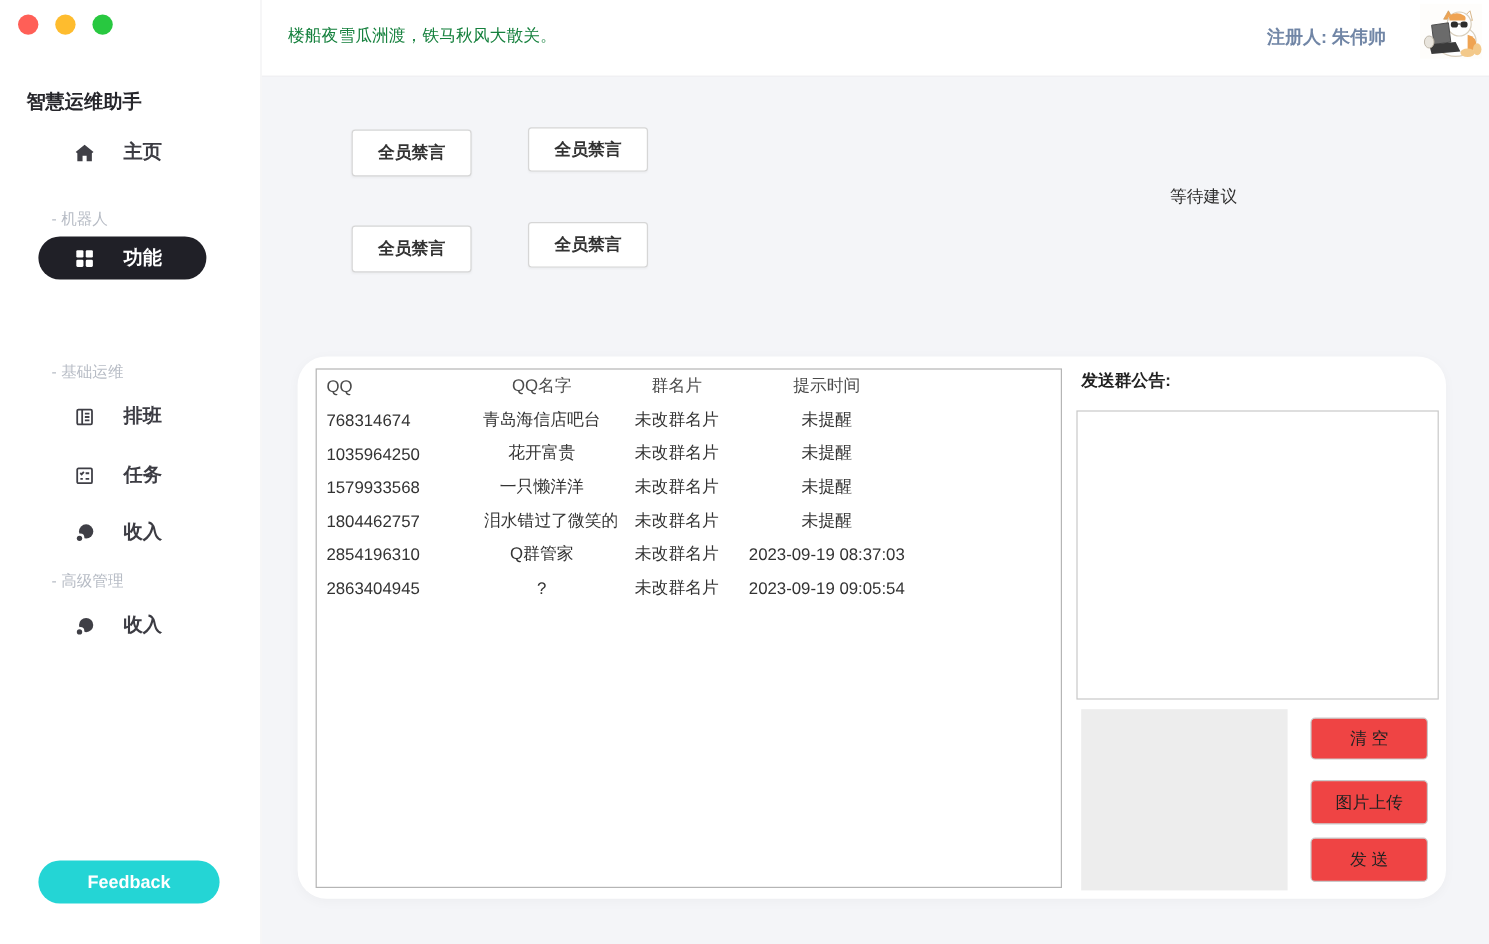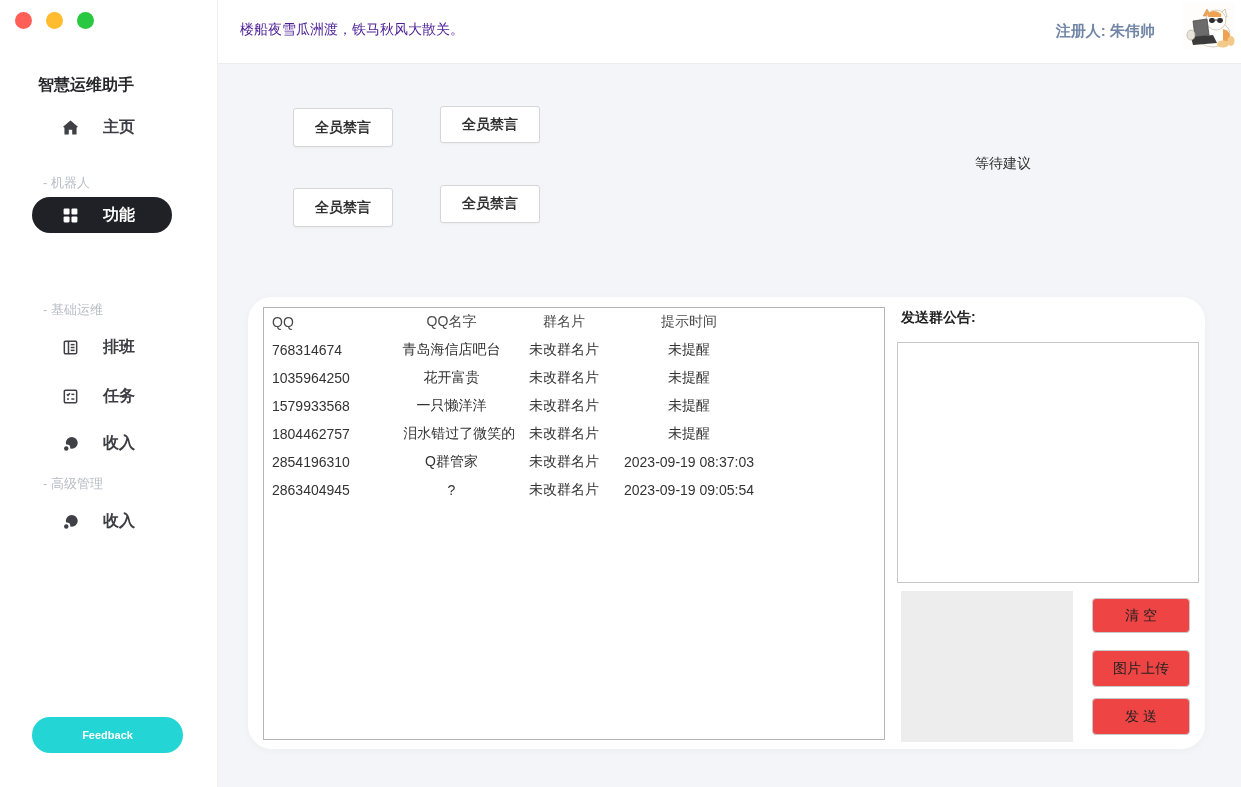--- a/index.html
+++ b/index.html
@@ -5,33 +5,33 @@
   * { margin:0; padding:0; box-sizing:border-box; }
   html,body { width:1241px; height:787px; overflow:hidden; }
   body { font-family:"Liberation Sans", sans-serif; background:#fff; position:relative; }
 
   
   .sidebar { position:absolute; left:0; top:0; width:218px; height:787px; background:#fff; border-right:1px solid #f0f0f2; z-index:2; }
   .traffic { position:absolute; top:12px; width:17px; height:17px; border-radius:50%; cursor:pointer; }
   .t-red   { left:15px;  background:#ff5f57; }
   .t-yel   { left:46px;  background:#febc2e; }
   .t-grn   { left:77px;  background:#28c840; }
-  .side-title { position:absolute; left:38px; top:75px; font-size:16px; font-weight:bold; color:#26262b; }
+  .side-title { position:absolute; left:22px; top:75px; font-size:16px; font-weight:bold; color:#26262b; }
   .nav-item { position:absolute; left:0; width:218px; height:30px; display:flex; align-items:center; cursor:pointer; }
   .nav-item .ni-icon { margin-left:62px; width:17px; height:17px; display:inline-flex; }
   .nav-item .ni-label { margin-left:24px; font-size:16px; font-weight:600; color:#3c3c43; }
   .nav-section { position:absolute; left:43px; font-size:13px; color:#b7bcc5; }
   .nav-pill { position:absolute; left:32px; top:197px; width:140px; height:36px; border-radius:18px; background:#202027; display:flex; align-items:center; cursor:pointer; }
   .nav-pill .ni-icon { margin-left:30px; width:17px; height:17px; display:inline-flex; }
   .nav-pill .ni-label { margin-left:24px; font-size:16px; font-weight:600; color:#ffffff; }
-  .feedback-btn { position:absolute; left:32px; top:717px; width:151px; height:36px; border-radius:18px; background:#24d5d5; border:none; color:#fff; font-size:11px; font-weight:bold; font-family:"Liberation Sans",sans-serif; cursor:pointer; }
+  .feedback-btn { position:absolute; left:32px; top:717px; width:151px; height:36px; border-radius:18px; background:#24d5d5; border:none; color:#fff; font-size:15px; font-weight:bold; font-family:"Liberation Sans",sans-serif; cursor:pointer; }
 
   
   .topbar { position:absolute; left:218px; top:0; width:1023px; height:64px; background:#fff; border-bottom:1px solid #ededf0; z-index:1; }
-  .motto { position:absolute; left:22px; top:21px; font-size:14px; color:#4c1d95; }
+  .motto { position:absolute; left:22px; top:21px; font-size:14px; color:#15803d; }
   .register { position:absolute; right:86px; top:22px; font-size:15px; font-weight:bold; color:#7186a6; }
   .avatar { position:absolute; right:6px; top:3px; width:52px; height:46px; }
 
   
   .content { position:absolute; left:218px; top:64px; width:1023px; height:723px; background:#f4f5f8; }
   .mute-btn { position:absolute; width:100px; background:#fff; border:1px solid #d6d6d6; border-radius:3px; font-size:14px; font-weight:600; color:#333; font-family:"Liberation Sans",sans-serif; cursor:pointer; box-shadow:0 1px 2px rgba(0,0,0,0.04); }
   .mute-1 { left:75px;  top:44px;  height:39px; }
   .mute-2 { left:222px; top:42px;  height:37px; }
   .mute-3 { left:75px;  top:124px; height:39px; }
   .mute-4 { left:222px; top:121px; height:38px; }

